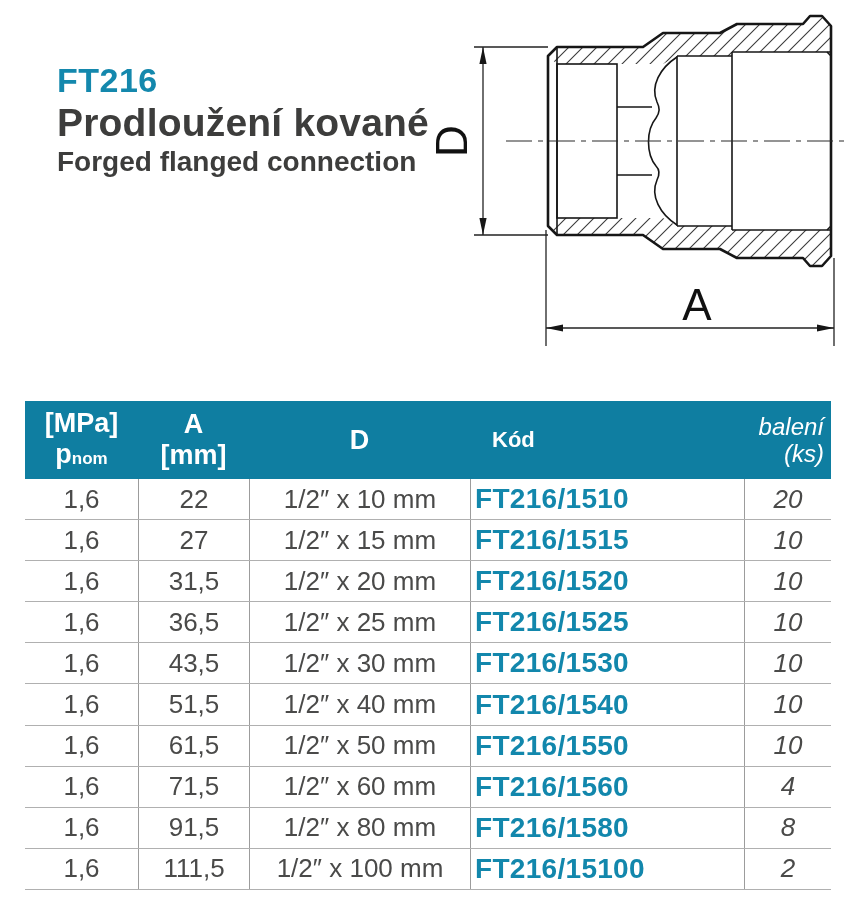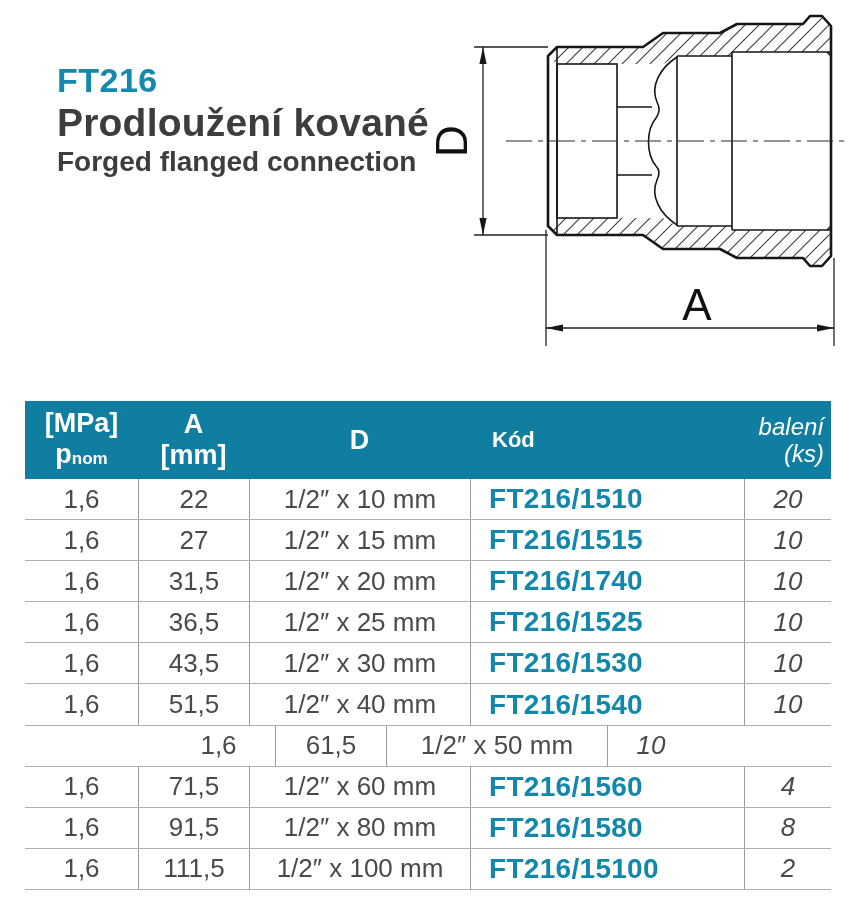--- a/index.html
+++ b/index.html
@@ -57,21 +57,21 @@
     justify-content: center;
   }
   .td {
     box-sizing: border-box; height: 100%;
     display: flex; align-items: center; justify-content: center;
     font-size: 26px; color: #4a4a49;
     border-left: 1.5px solid #9c9c9c;
   }
   .td.c1 { border-left: none; }
   .td.c4 {
-    justify-content: flex-start; padding-left: 18px;
+    justify-content: flex-start; padding-left: 4px;
     font-weight: bold; font-size: 28px; color: #1287ac; letter-spacing: 0.3px;
   }
 </style>
 </head>
 <body>
 
 <div class="page">
 
   <header class="product-head">
     <div class="product-code">FT216</div>
@@ -164,21 +164,21 @@
     <div class="td c2">27</div>
     <div class="td c3">1/2″ x 15 mm</div>
     <div class="td c4">FT216/1515</div>
     <div class="td c5">10</div>
   </div>
 
   <div class="tr">
     <div class="td c1">1,6</div>
     <div class="td c2">31,5</div>
     <div class="td c3">1/2″ x 20 mm</div>
-    <div class="td c4">FT216/1740</div>
+    <div class="td c4">FT216/1520</div>
     <div class="td c5">10</div>
   </div>
 
   <div class="tr">
     <div class="td c1">1,6</div>
     <div class="td c2">36,5</div>
     <div class="td c3">1/2″ x 25 mm</div>
     <div class="td c4">FT216/1525</div>
     <div class="td c5">10</div>
   </div>
@@ -196,20 +196,21 @@
     <div class="td c2">51,5</div>
     <div class="td c3">1/2″ x 40 mm</div>
     <div class="td c4">FT216/1540</div>
     <div class="td c5">10</div>
   </div>
 
   <div class="tr">
     <div class="td c1">1,6</div>
     <div class="td c2">61,5</div>
     <div class="td c3">1/2″ x 50 mm</div>
+    <div class="td c4">FT216/1550</div>
     <div class="td c5">10</div>
   </div>
 
   <div class="tr">
     <div class="td c1">1,6</div>
     <div class="td c2">71,5</div>
     <div class="td c3">1/2″ x 60 mm</div>
     <div class="td c4">FT216/1560</div>
     <div class="td c5">4</div>
   </div>

